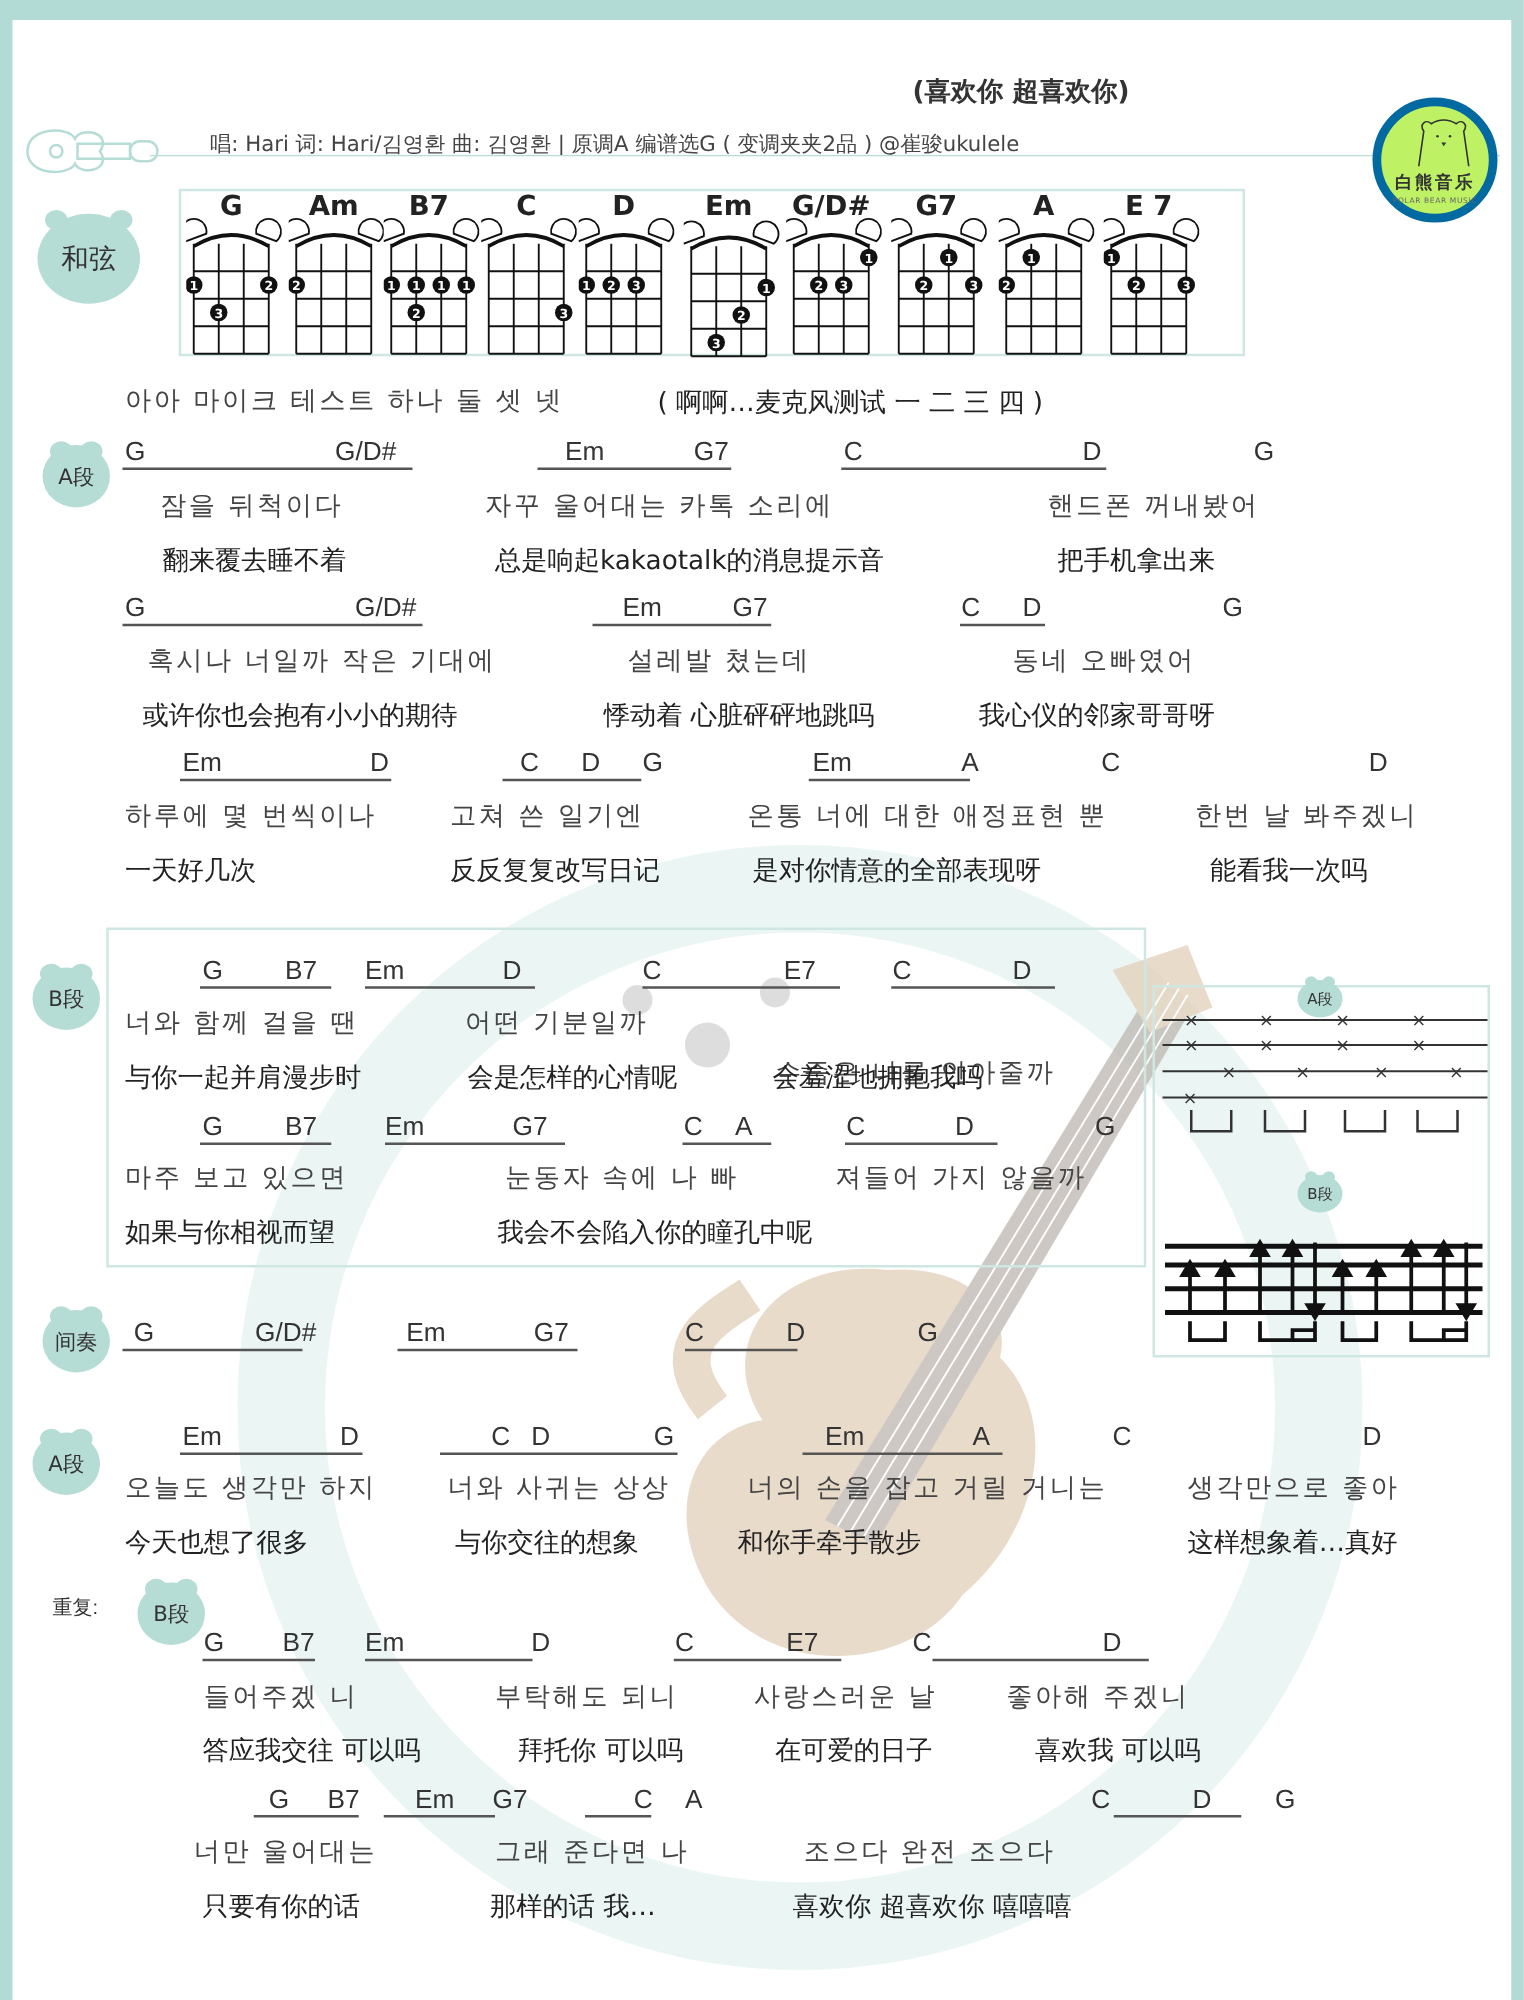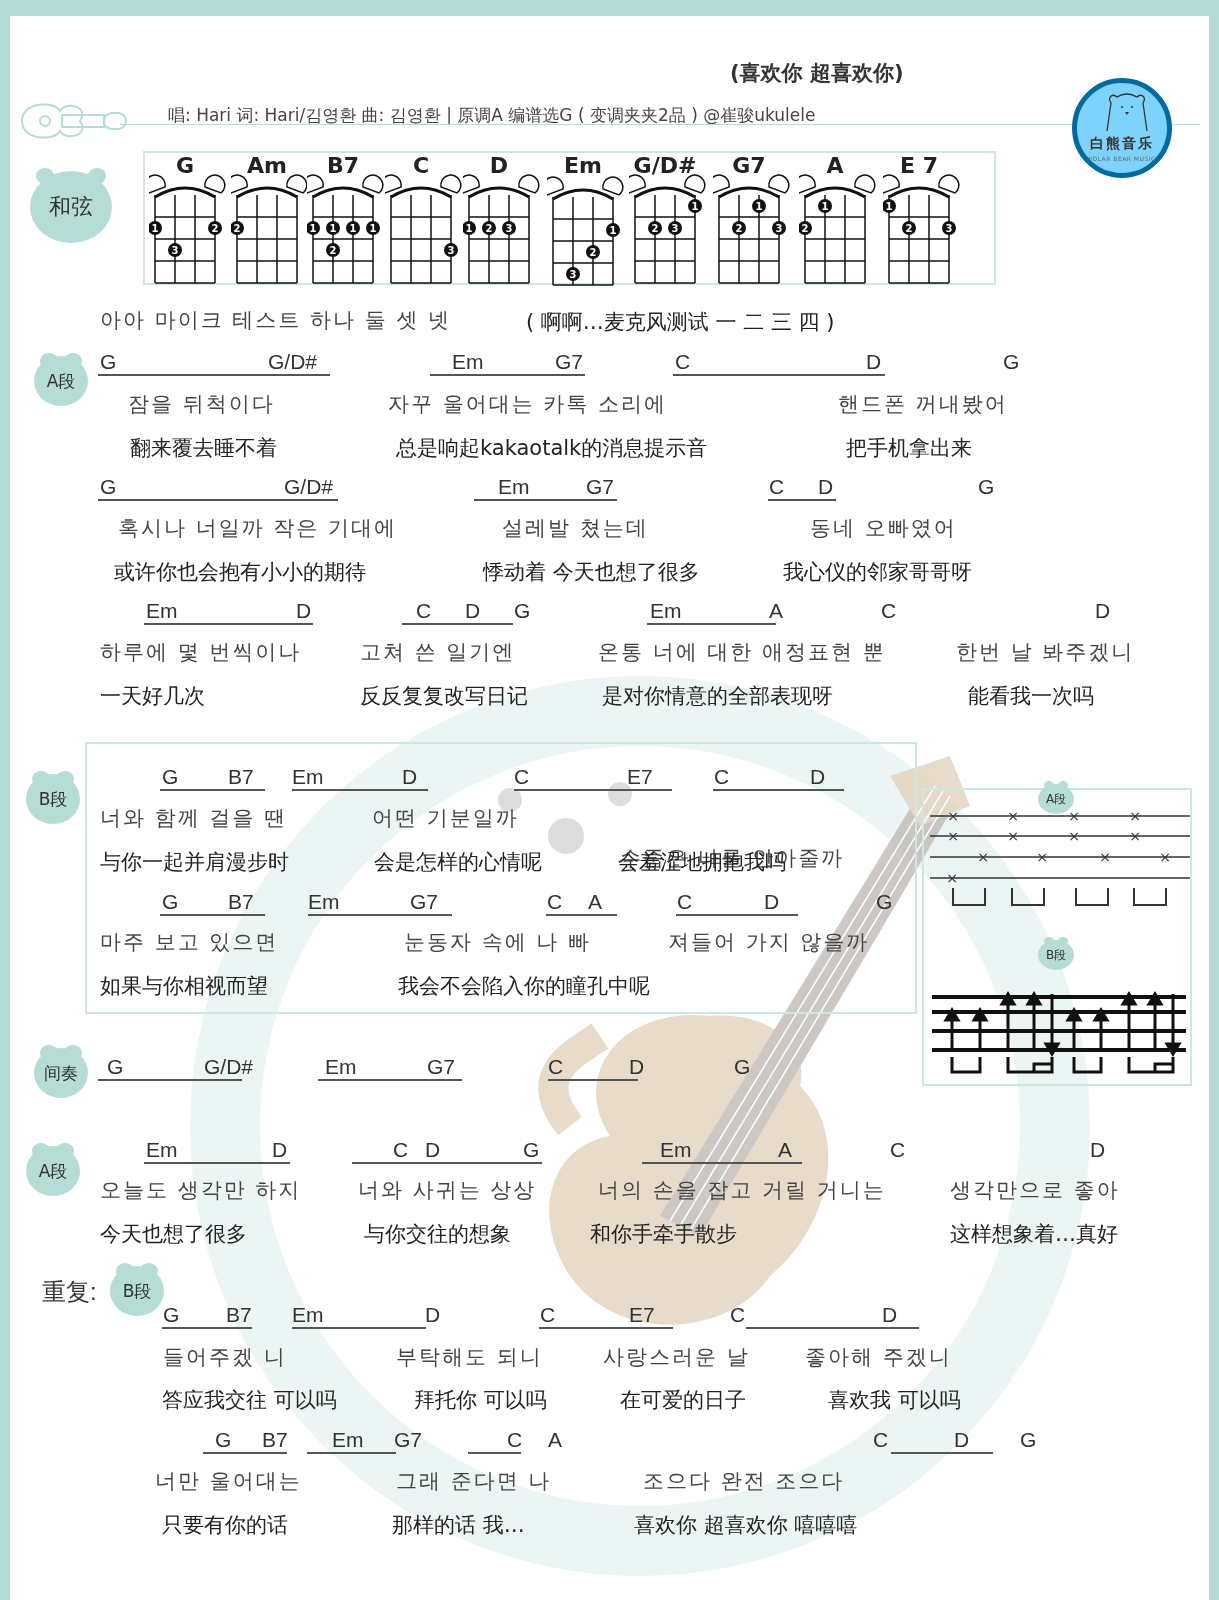--- a/index.html
+++ b/index.html
@@ -8,21 +8,21 @@
   #sheet{position:absolute;left:10px;top:16px;width:1199px;height:1584px;background:#fff;overflow:hidden}
   .abs{position:absolute;white-space:nowrap}
   
   .bg-circle{position:absolute;left:180px;top:660px;width:900px;height:900px;border-radius:50%;border:70px solid #e9f5f3;opacity:.9}
   .bg-uke{position:absolute;left:0;top:0}
   
   .title{font-family:"DejaVu Serif",serif;font-size:40px;color:#333;letter-spacing:10px;top:20px;left:215px}
   .subtitle{font-size:21px;font-weight:bold;color:#333;top:43px;left:720px}
   .credits{font-size:17px;color:#444;top:88px;left:158px}
   .credits-line{position:absolute;left:110px;top:108px;width:1080px;height:1px;background:#b8dcd6}
-  .logo{position:absolute;left:1062px;top:62px;width:100px;height:100px;border-radius:50%;border:5px solid #0369a1;background:#7dd3fc}
+  .logo{position:absolute;left:1088px;top:62px;width:100px;height:100px;border-radius:50%;border:7px solid #0369a1;background:#bef264}
   .logo-cn{position:absolute;left:0;width:100%;top:52px;text-align:center;font-size:14px;font-weight:bold;color:#333;letter-spacing:2px}
   .logo-en{position:absolute;left:0;width:100%;top:72px;text-align:center;font-size:6px;color:#666;letter-spacing:.5px}
   
   .tag{position:absolute;background:#b6dcd6;color:#333;border-radius:50%;display:flex;align-items:center;justify-content:center;font-size:17px}
   .tag::before,.tag::after{content:"";position:absolute;top:-3px;width:18px;height:16px;border-radius:50%;background:#b6dcd6}
   .tag::before{left:6px}.tag::after{right:6px}
   .tag span{position:relative;z-index:1}
   .tag.big{width:82px;height:72px;font-size:22px}
   .tag.small{width:54px;height:50px}
   .tag.tiny{width:36px;height:30px;font-size:12px}
@@ -331,21 +331,21 @@
     </div>
   <div class="tag small" style="left:16px;top:758px">
       <span>B段</span>
     </div>
   <div class="tag small" style="left:24px;top:1032px">
       <span>间奏</span>
     </div>
   <div class="tag small" style="left:16px;top:1130px">
       <span>A段</span>
     </div>
-  <div class="abs" style="left:32px;top:1260px;font-size:24px;font-family:Liberation Sans, sans-serif">重复:</div>
+  <div class="abs" style="left:32px;top:1260px;font-size:16px;font-family:Liberation Sans, sans-serif">重复:</div>
   <div class="tag small" style="left:100px;top:1250px">
       <span>B段</span>
     </div>
 
   <div class="bbox"></div>
 
   <div id="lyrics">
       <div class="abs ch" style="left: 90px; top: 334px;">G</div>
       <div class="abs ch" style="left: 258px; top: 334px;">G/D#</div>
       <div class="abs ch" style="left: 442px; top: 334px;">Em</div>
@@ -369,21 +369,21 @@
       <div class="abs ch" style="left: 759px; top: 459px;">C</div>
       <div class="abs ch" style="left: 808px; top: 459px;">D</div>
       <div class="abs ch" style="left: 968px; top: 459px;">G</div>
       <div class="ul" style="left: 88px; width: 240px; top: 483px;"></div>
       <div class="ul" style="left: 464px; width: 143px; top: 483px;"></div>
       <div class="ul" style="left: 758px; width: 68px; top: 483px;"></div>
       <div class="abs kr" style="left: 108px; top: 498px;">혹시나  너일까 작은 기대에</div>
       <div class="abs kr" style="left: 492px; top: 498px;">설레발 쳤는데</div>
       <div class="abs kr" style="left: 800px; top: 498px;">동네   오빠였어</div>
       <div class="abs cn" style="left: 104px; top: 542px;">或许你也会抱有小小的期待</div>
-      <div class="abs cn" style="left: 473px; top: 542px;">悸动着 今天也想了很多</div>
+      <div class="abs cn" style="left: 473px; top: 542px;">悸动着 心脏砰砰地跳吗</div>
       <div class="abs cn" style="left: 773px; top: 542px;">我心仪的邻家哥哥呀</div>
       <div class="abs ch" style="left: 136px; top: 583px;">Em</div>
       <div class="abs ch" style="left: 286px; top: 583px;">D</div>
       <div class="abs ch" style="left: 406px; top: 583px;">C</div>
       <div class="abs ch" style="left: 455px; top: 583px;">D</div>
       <div class="abs ch" style="left: 504px; top: 583px;">G</div>
       <div class="abs ch" style="left: 640px; top: 583px;">Em</div>
       <div class="abs ch" style="left: 759px; top: 583px;">A</div>
       <div class="abs ch" style="left: 871px; top: 583px;">C</div>
       <div class="abs ch" style="left: 1085px; top: 583px;">D</div>

